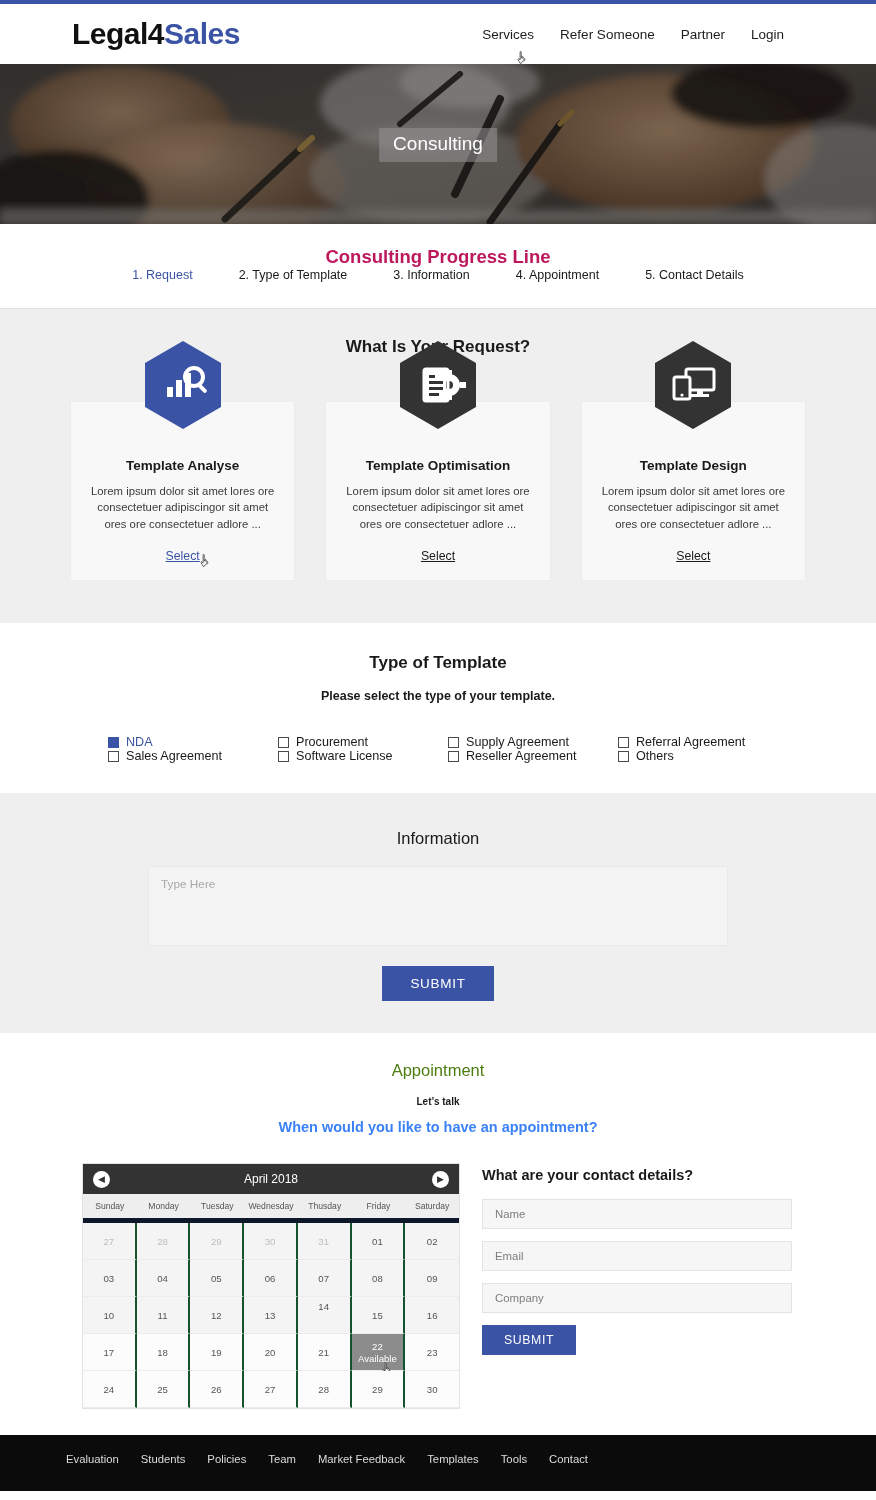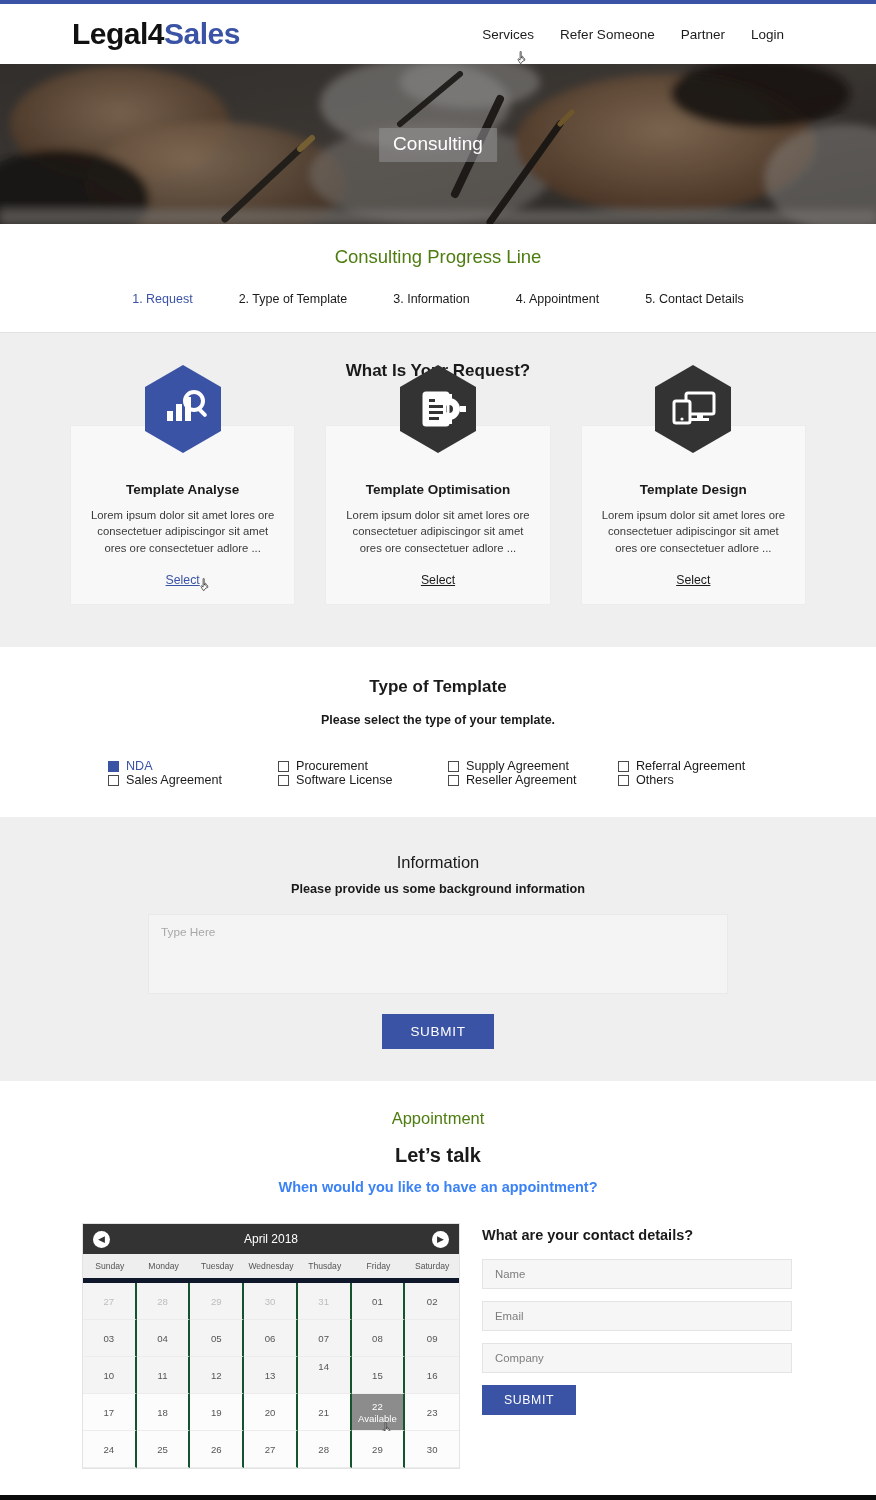--- a/index.html
+++ b/index.html
@@ -79,23 +79,22 @@
   }
 
   
   .progress-sec {
     background: #fff;
     padding: 22px 0 26px;
     text-align: center;
   }
   .progress-title {
     font-size: 18.5px;
-    font-weight: normal;
-    color: #4d7c0f;
-    margin-bottom: 24px;
+    font-weight: bold;
+    color: #be185d;
   }
   .progress-steps {
     display: flex;
     justify-content: center;
     gap: 46px;
     font-size: 12.5px;
   }
   .progress-steps .step { color: #1a1a1a; white-space: nowrap; }
   .progress-steps .step.active { color: #3b53a4; }
 
@@ -215,21 +214,21 @@
     font-family: inherit;
   }
 
   
   .appt-sec {
     background: #fff;
     padding: 28px 0 26px;
     text-align: center;
   }
   .appt-title { font-size: 16.5px; color:#4d7c0f; }
-  .appt-l1 { font-size: 20px; font-weight:bold; color:#1a1a1a; margin-top: 16px; }
+  .appt-l1 { font-size: 10px; font-weight:bold; color:#1a1a1a; margin-top: 16px; }
   .appt-l2 { font-size: 14.5px; font-weight:bold; color:#3b82f6; margin-top: 12px; }
 
   .appt-body {
     display: flex;
     margin-top: 28px;
     padding: 0 82px;
     gap: 22px;
     align-items: flex-start;
   }
 
@@ -512,21 +511,20 @@
       </div>
     <div class="checkitem">
         <span class="box"></span>
         <span class="lbl">Others</span>
       </div>
   </div>
 </section>
 
 <section class="info-sec">
   <div class="info-title">Information</div>
-  <div class="info-sub">Please provide us some background information</div>
   <div class="textarea">Type Here</div>
   <button class="btn-submit">SUBMIT</button>
 </section>
 
 <section class="appt-sec">
   <div class="appt-title">Appointment</div>
   <div class="appt-l1">Let’s talk</div>
   <div class="appt-l2">When would you like to have an appointment?</div>
 
   <div class="appt-body">

